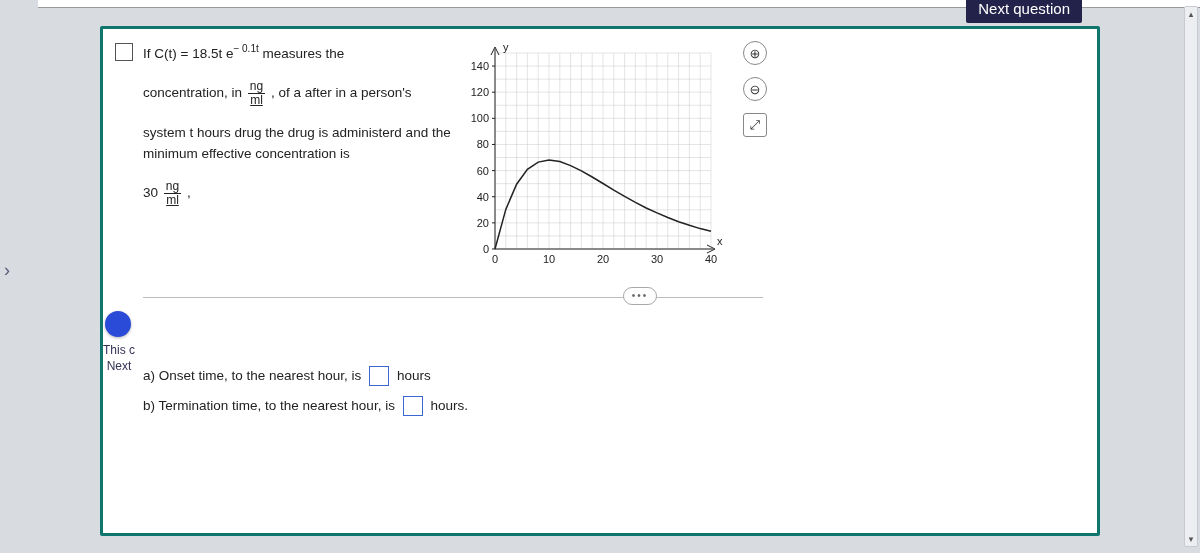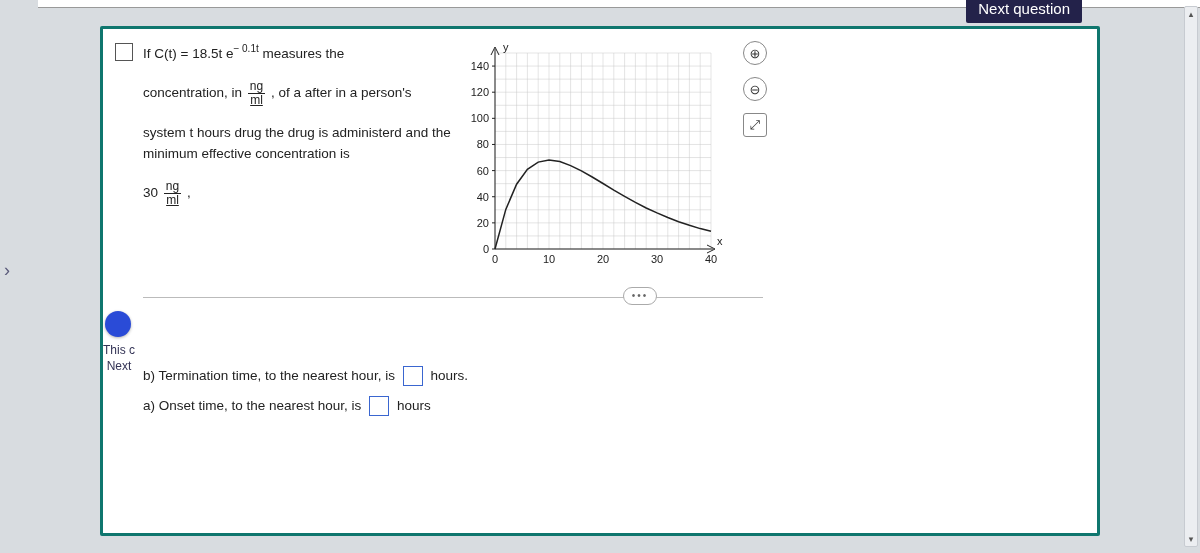--- a/index.html
+++ b/index.html
@@ -321,24 +321,24 @@
   <div class="more-pill">•••</div>
 
   <div class="side-knob"></div>
   <div class="side-tab">
     <div>This c</div>
     <div>Next</div>
   </div>
 
   <div class="answers">
     <div>
+      <span>a) Onset time, to the nearest hour, is </span>
+      <span class="ans-box"></span>
+      <span> hours</span>
+    </div>
+    <div>
       <span>b) Termination time, to the nearest hour, is </span>
       <span class="ans-box"></span>
       <span> hours.</span>
     </div>
-    <div>
-      <span>a) Onset time, to the nearest hour, is </span>
-      <span class="ans-box"></span>
-      <span> hours</span>
-    </div>
   </div>
 
 </div>
 
 </body></html>

